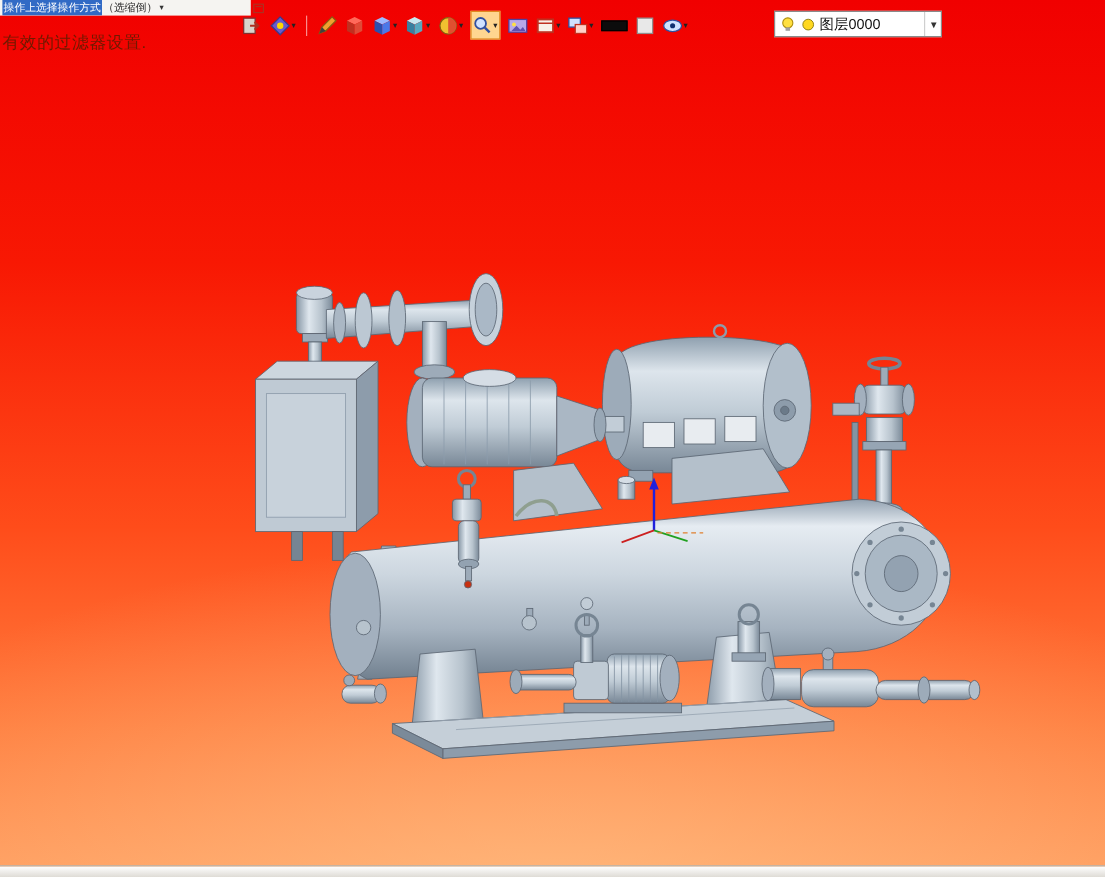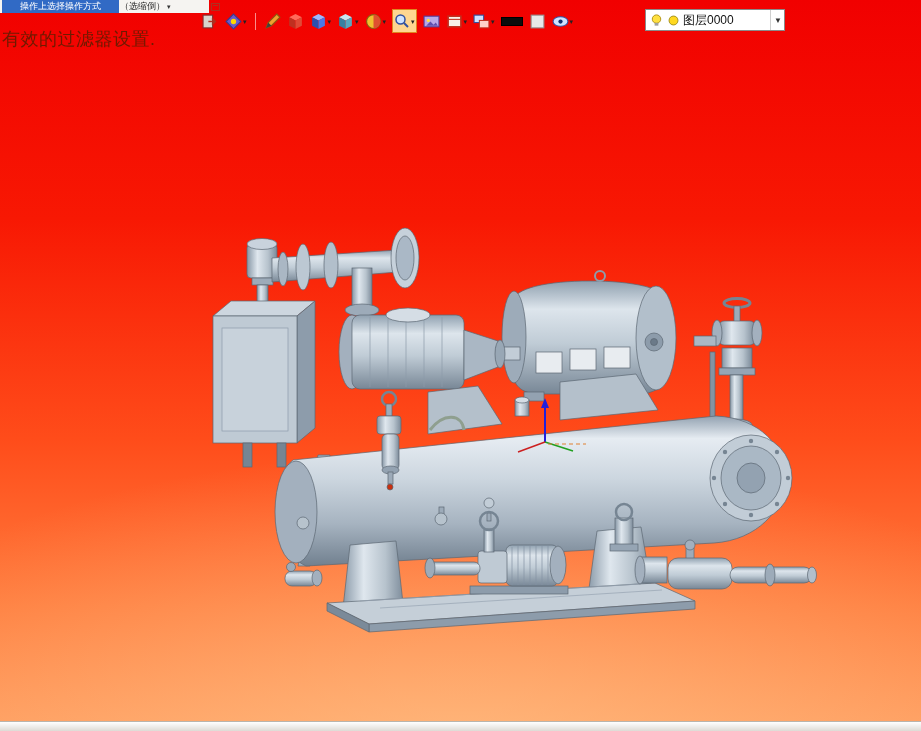--- a/index.html
+++ b/index.html
@@ -9,28 +9,28 @@
   .viewport{position:absolute;inset:0;
     background:
       radial-gradient(120% 65% at 50% 102%, rgba(255,198,140,.60) 0%, rgba(255,198,140,0) 62%),
       linear-gradient(180deg,#f10000 0%,#f81803 30%,#ff4c1a 60%,#ff7d3e 83%,#ff9c5e 100%);}
 
   .model{position:absolute;left:0;top:0;width:921px;height:731px}
 
   .promptbar{position:absolute;left:0;top:0;height:13px;width:209px;background:#f5f4f1;
     display:flex;align-items:center;font-size:9px;line-height:13px;white-space:nowrap;
     padding-left:2px;box-sizing:border-box;overflow:hidden}
-  .t-hl{background:#316ac5;color:#fff;padding:0 18px}
+  .t-hl{background:#316ac5;color:#fff;padding:0 1px}
   .t-n{color:#1c1c1c;margin-left:1px}
   .t-caret{color:#333;font-size:7px;margin-left:2px}
   .win-restore{position:absolute;left:211px;top:3px;width:9px;height:8px;
     border:1px solid #b03020;box-sizing:border-box}
   .win-restore::after{content:"";display:block;margin:1px;height:1px;background:#b03020}
 
-  .status{position:absolute;left:2px;top:27px;font-size:18px;color:#6e1a00;letter-spacing:.5px}
+  .status{position:absolute;left:2px;top:27px;font-size:14px;color:#6e1a00;letter-spacing:.5px}
 
   .toolbar{position:absolute;left:202px;top:10px;display:flex;align-items:center;gap:6px;height:22px}
   .tb{display:flex;align-items:center;height:20px;cursor:default}
   .tb svg{display:block}
   .dd{font-style:normal;font-size:7px;color:#222;margin-left:1px;line-height:1}
   .sep{width:1px;height:17px;background:rgba(255,255,255,.55);margin:0 2px}
   .zoom-tile{background:#ffd690;border:1px solid #e08820;padding:1px}
   .lw-bar{width:20px;height:7px;background:#0c0c0c;border:1px solid #000}
 
   .combo{position:absolute;left:645px;top:9px;width:140px;height:22px;background:#fff;

